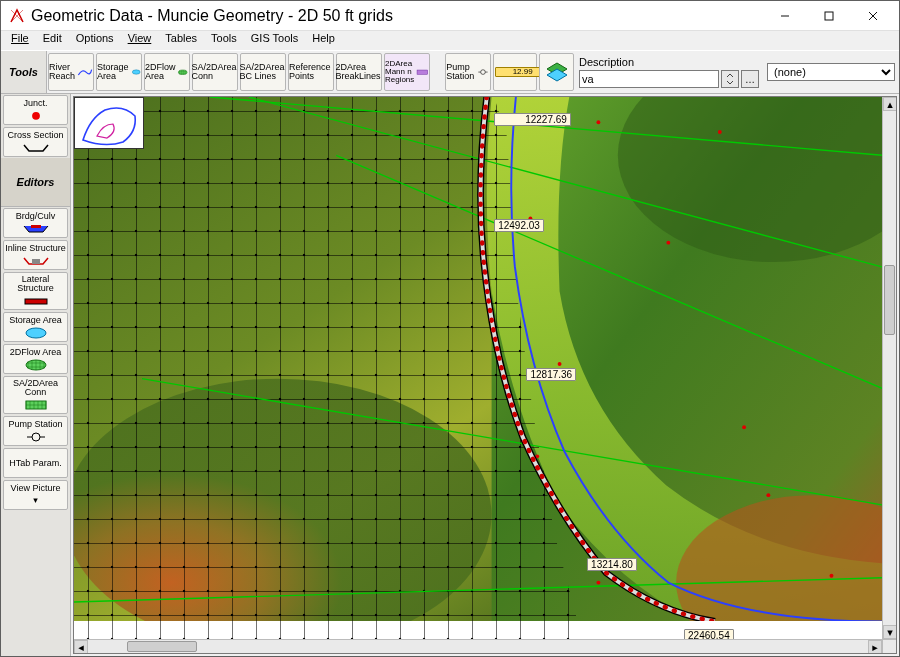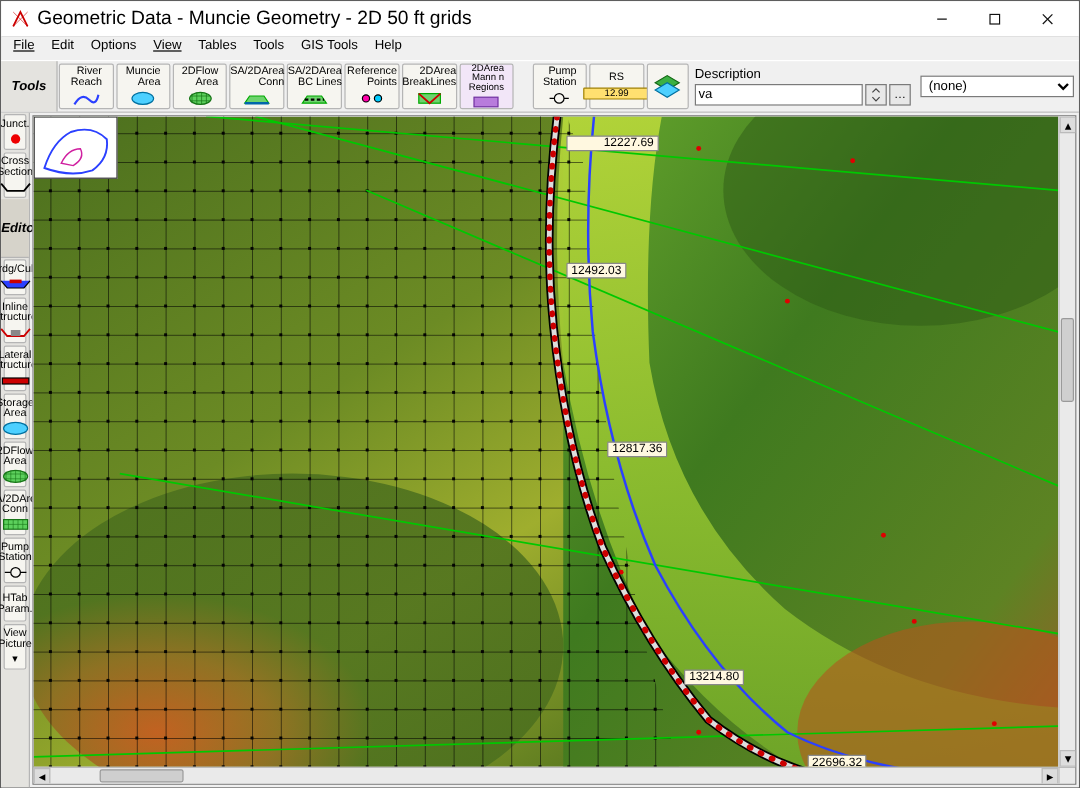--- a/index.html
+++ b/index.html
@@ -63,29 +63,29 @@
   }
   .toolbar .sidehead {
     width:48px;
     display:flex; align-items:center; justify-content:center;
     font-style: italic; font-weight:bold;
     border-right: 1px solid var(--border-light);
     background: var(--bg-sidebar);
   }
   .toolbtn {
     width:46px;
-    display:flex; flex-direction:column;
+    display:flex; flex-direction:row;
     align-items:center; justify-content:center;
     border:1px solid var(--border-light);
     border-radius:2px;
     margin:2px 1px;
     background:#f6f5f0;
     font-size:9px;
     line-height:1;
-    text-align:right;
+    text-align:left;
     gap:2px;
     padding:1px 0;
   }
   .toolbtn .lbl { white-space:pre-line; }
   .toolbtn .ic { width:24px; height:14px; display:flex; align-items:center; justify-content:center; }
   .toolbar-gap { width:14px; }
   .desc-area {
     display:flex; flex-direction:column; justify-content:center;
     padding: 0 4px; gap:2px;
   }
@@ -93,21 +93,21 @@
     font-family:inherit; font-size:11px; height:18px;
     border:1px solid #7a7a7a; background:#fff;
     padding: 0 2px;
   }
   .desc-row { display:flex; gap:2px; align-items:center; }
   .smallbtn { width:18px; height:18px; border:1px solid #7a7a7a; background:#e8e8e8; display:flex; align-items:center; justify-content:center; }
   .profile-area { display:flex; flex-direction:column; justify-content:center; padding:0 4px; gap:2px; margin-left:auto;}
   
   .content { flex:1; display:flex; min-height:0; background: var(--bg-window); }
   .sidebar {
-    width:24px;
+    width:70px;
     background: var(--bg-sidebar);
     display:flex; flex-direction:column;
     border-right:1px solid var(--border-light);
   }
   .sidehdr {
     font-style: italic; font-weight:bold;
     text-align:center;
     padding:18px 0;
     background:#d6d3ca;
     border-bottom:1px solid var(--border-light);
@@ -224,21 +224,21 @@
     <div class="toolbtn">
       <span class="lbl">River
 Reach</span>
       <span class="ic">
           <svg viewBox="0 0 24 14">
             <path d="M2 12 Q8 2 14 8 T22 4" fill="none" stroke="#2b40ff" stroke-width="1.8"></path>
           </svg>
         </span>
     </div>
     <div class="toolbtn">
-      <span class="lbl">Muncie
+      <span class="lbl">Storage
 Area</span>
       <span class="ic">
           <svg viewBox="0 0 24 14">
             <ellipse cx="12" cy="7" rx="9" ry="5" fill="#4dd0ff" stroke="#0070a0"></ellipse>
           </svg>
         </span>
     </div>
     <div class="toolbtn">
       <span class="lbl">2DFlow
 Area</span>
@@ -517,21 +517,21 @@
 
           <path d="M425 0 Q414 90 422 170 Q432 270 462 350 Q498 430 548 490 Q600 530 660 540" fill="none" stroke="#cc0000" stroke-width="4.6" stroke-dasharray="1 9" stroke-linecap="round"></path>
 
           <path d="M455 0 Q446 90 454 175 Q468 280 505 365 Q550 450 612 500 Q692 540 832 540" fill="none" stroke="#2b40ff" stroke-width="2"></path>
         </svg>
 
         <div class="station-label" style="left:52.0%; top:3.0%;padding-left:30px;">12227.69</div>
         <div class="station-label" style="left:52.0%; top:22.5%;">12492.03</div>
         <div class="station-label" style="left:56.0%; top:50.0%;">12817.36</div>
         <div class="station-label" style="left:63.5%; top:85.0%;">13214.80</div>
-        <div class="station-label" style="left:75.5%; top:100.5%; transform:translateY(-100%);">22696.32</div>
+        <div class="station-label" style="left:75.5%; top:100.5%; transform:translateY(-100%);">22460.54</div>
 
         <div class="minimap">
           <svg viewBox="0 0 70 52" width="70" height="52">
             <path d="M8 42 Q15 20 30 12 Q48 6 60 18 Q62 34 48 44 Q30 50 8 42 Z" fill="none" stroke="#2b40ff" stroke-width="1.6"></path>
             <path d="M22 38 Q28 26 38 26 Q42 34 32 40 Z" fill="none" stroke="#d020a0" stroke-width="1.2"></path>
           </svg>
         </div>
       </div>
 
       <div class="scroll-v">

